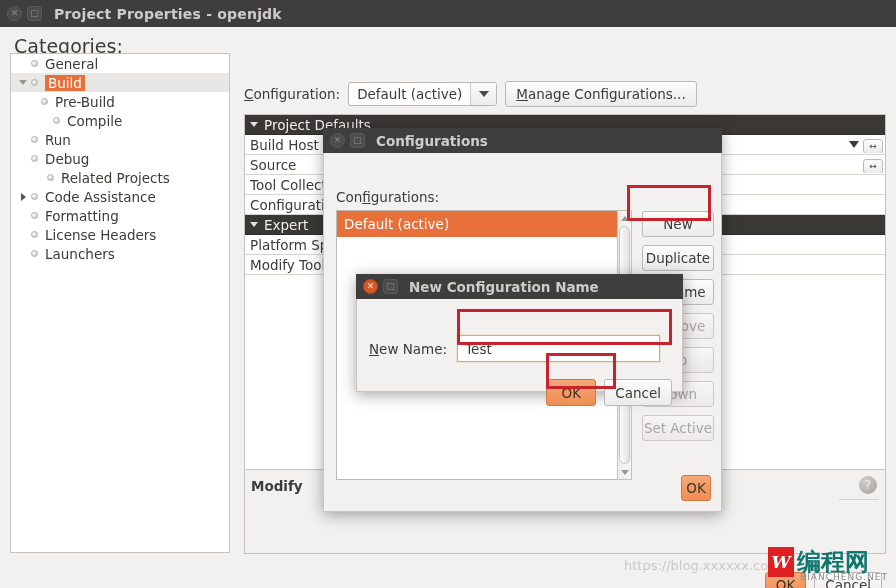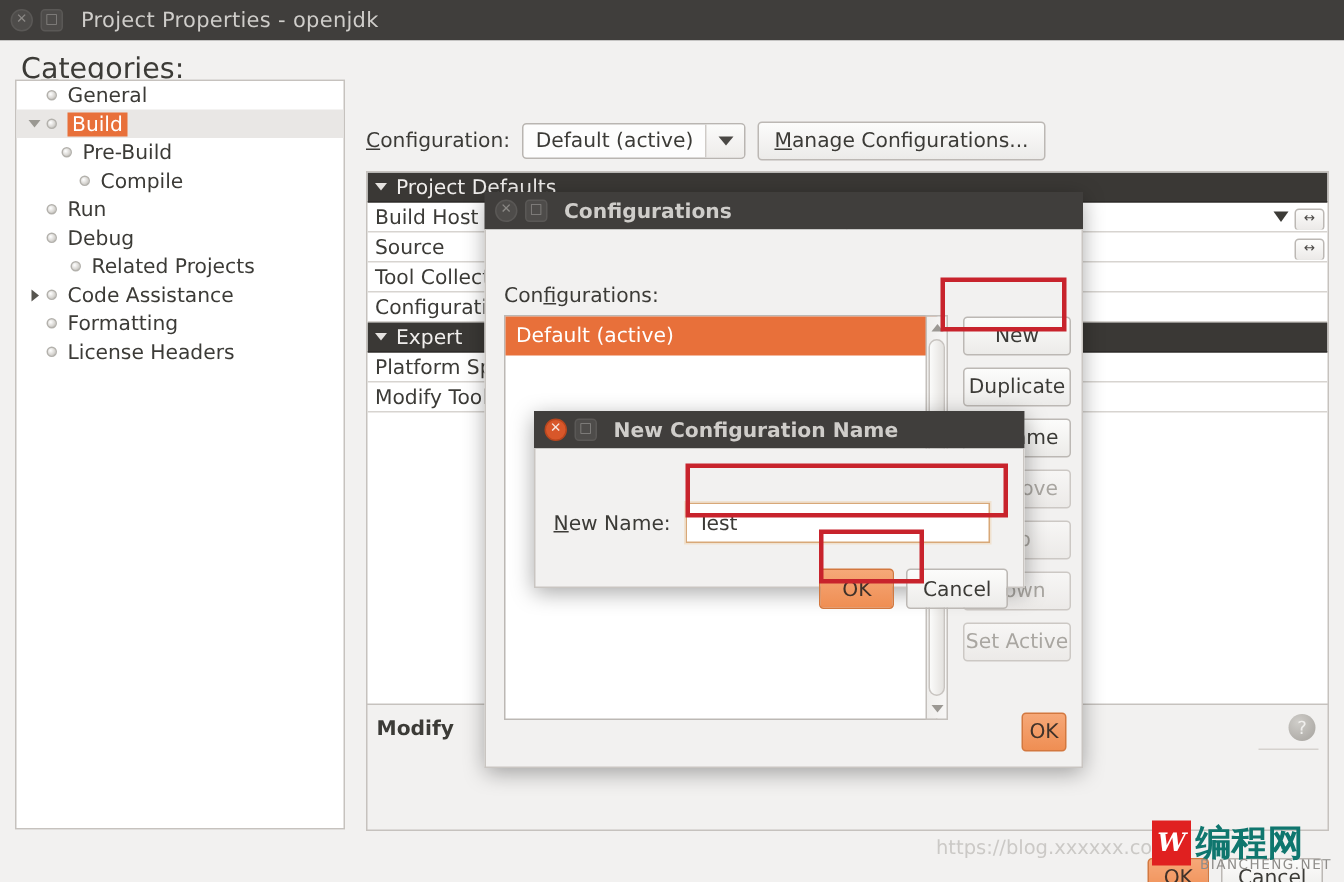--- a/index.html
+++ b/index.html
@@ -22,21 +22,21 @@
   }
   .win-titlebar .wbtns { display: flex; gap: 5px; margin-left: 7px; }
   .wbtn {
     width: 15px; height: 15px; border-radius: 50%;
     background: #4e4c4a; border: 1px solid #5a5856;
     display: flex; align-items: center; justify-content: center;
     color: #8b8986; font-size: 9px; line-height: 1;
   }
   .wbtn.sq { border-radius: 3px; }
   .win-title {
-    margin-left: 12px; color: #cfcdca; font-weight: normal; font-size: 14px;
+    margin-left: 12px; color: #cfcdca; font-weight: bold; font-size: 14px;
     letter-spacing: .2px;
   }
 
   .win-body {
     position: absolute; left: 0; top: 27px; width: 896px; height: 561px;
     background: #f2f1f0;
   }
 
   .categories-label { position: absolute; left: 14px; top: 8px; font-size: 19px; }
   .categories-label u { text-decoration: underline; }
@@ -248,20 +248,25 @@
         <div class="tree-row" style="padding-left: 4px;">
           <div class="tw"></div>
           <div class="bullet"></div>
           <span class="tree-lbl">Formatting</span>
         </div>
         <div class="tree-row" style="padding-left: 4px;">
           <div class="tw"></div>
           <div class="bullet"></div>
           <span class="tree-lbl">License Headers</span>
         </div>
+        <div class="tree-row" style="padding-left: 4px;">
+          <div class="tw"></div>
+          <div class="bullet"></div>
+          <span class="tree-lbl">Launchers</span>
+        </div>
       </div>
 
     <div class="cfg-line">
       <span class="lab"><u>C</u>onfiguration:</span>
       <div class="combo">
         <div class="val">Default (active)</div>
         <div class="arrowbox">
             <span class="caret"></span>
           </div>
       </div>

